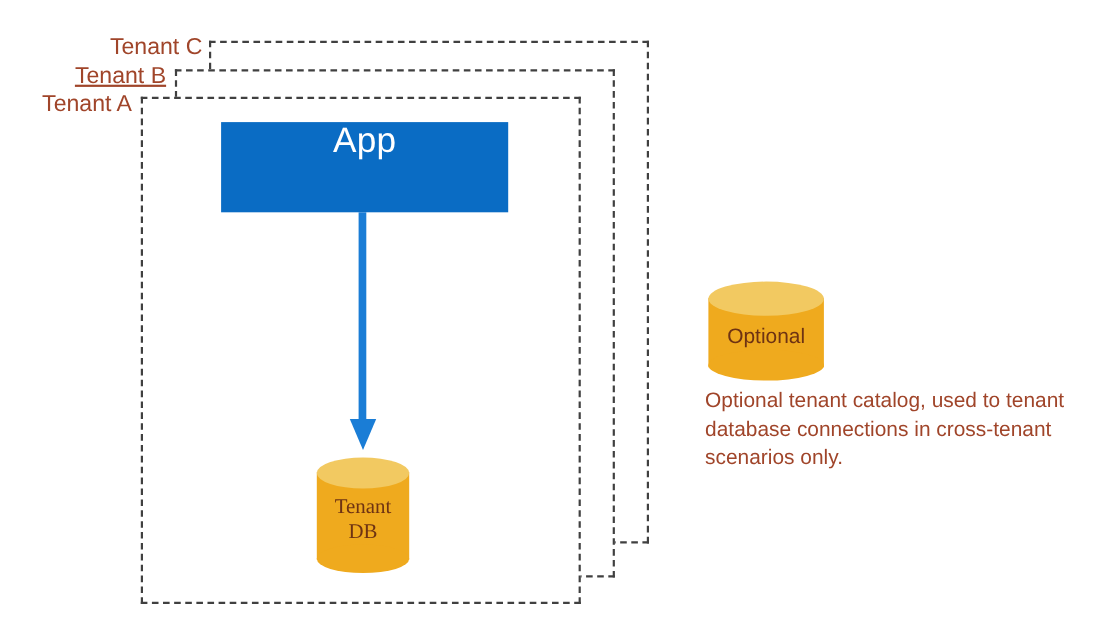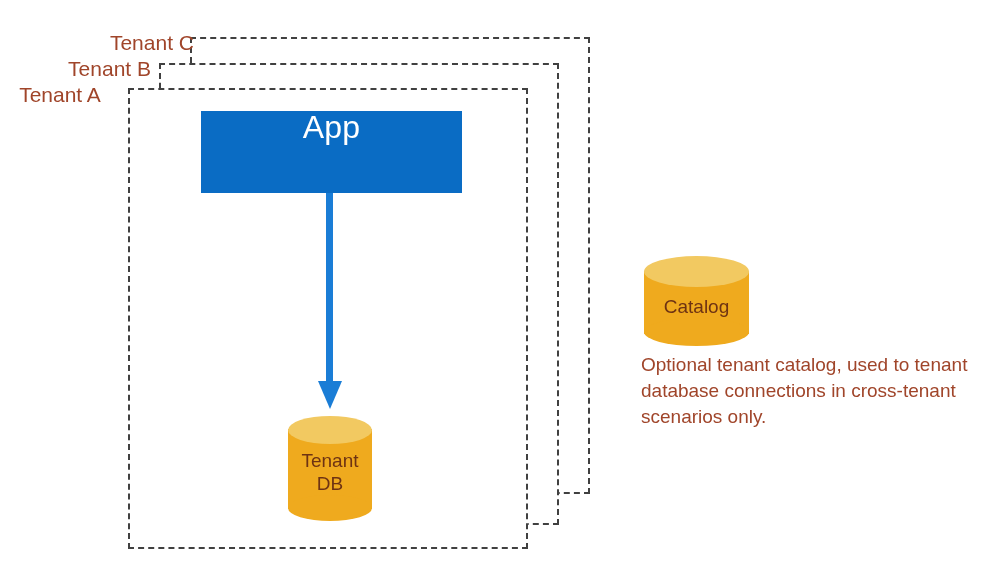--- a/index.html
+++ b/index.html
@@ -127,45 +127,45 @@
 <body>
 
 <div id="canvas">
 
   <div class="tenant-frame filled" style="left:190px; top:37px; width:400px; height:457px;"></div>
 
   <div class="tenant-frame filled" style="left:159px; top:63px; width:400px; height:462px;"></div>
 
   <div class="tenant-frame filled" style="left:128px; top:88px; width:400px; height:461px;"></div>
 
-  <div class="tenant-label" style="left:12px; top:32px; width:182px;">Tenant C</div>
+  <div class="tenant-label" style="left:2px; top:32px; width:182px;">Tenant C</div>
 
-  <div class="tenant-label" style="left:0px; top:58px; width:151px;">Tenant B</div>
+  <div class="tenant-label" style="left:0px; top:58px; width:151px;text-decoration:underline;">Tenant B</div>
 
-  <div class="tenant-label" style="left:0px; top:84px; width:120px;text-align:center;">Tenant A</div>
+  <div class="tenant-label" style="left:0px; top:84px; width:120px;">Tenant A</div>
 
   <div id="app-box">
     <span class="app-text">App</span>
   </div>
 
   <div id="connector-line"></div>
   <div id="connector-arrow"></div>
 
-  <div class="cylinder" style="left:288px; top:416px; width:84px; height:106px;">
+  <div class="cylinder" style="left:288px; top:416px; width:84px; height:106px;font-family:Liberation Serif, serif;">
     <div class="cyl-body" style="top:13px; height:80px;"></div>
     <div class="cyl-bottom-cap" style="top:79px; height:26px;"></div>
     <div class="cyl-top" style="top:0px; height:28px;"></div>
     <div class="cyl-label" style="top:33px;">
       <div>Tenant</div>
       <div>DB</div>
     </div>
   </div>
 
   <div class="cylinder" style="left:644px; top:256px; width:105px; height:90px;">
     <div class="cyl-body" style="top:15px; height:63px;"></div>
     <div class="cyl-bottom-cap" style="top:62px; height:28px;"></div>
     <div class="cyl-top" style="top:0px; height:31px;"></div>
-    <div class="cyl-label" style="top:39px;">Catalog</div>
+    <div class="cyl-label" style="top:39px;">Optional</div>
   </div>
 
   <div id="catalog-caption">Optional tenant catalog, used to tenant database connections in cross-tenant scenarios only.</div>
 
 </div>
 
 </body></html>

